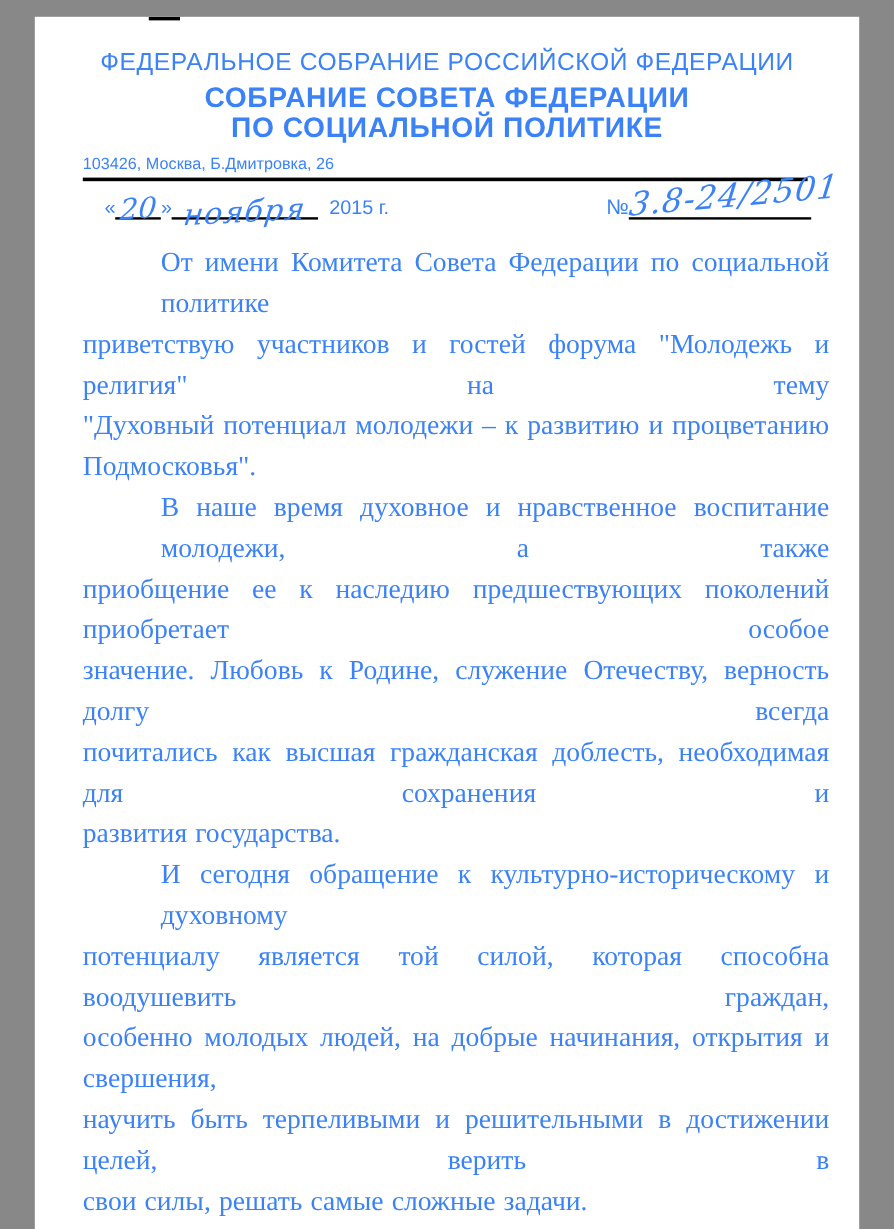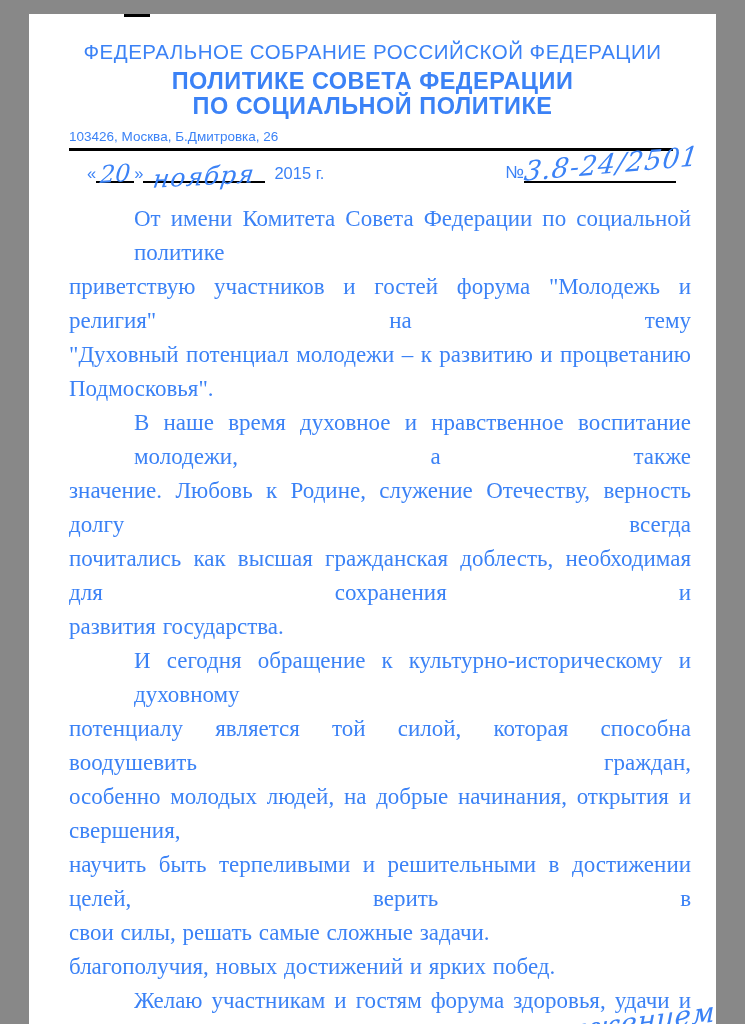--- a/index.html
+++ b/index.html
@@ -128,21 +128,21 @@
   .signer-name { letter-spacing: 1px; }
 </style>
 </head>
 <body>
 
 <div class="page">
   <div class="scan-artifact"></div>
 
   <div class="org">ФЕДЕРАЛЬНОЕ СОБРАНИЕ РОССИЙСКОЙ ФЕДЕРАЦИИ</div>
   <div class="committee">
-    <div>ПОЛИТИКЕ СОВЕТА ФЕДЕРАЦИИ</div>
+    <div>СОБРАНИЕ СОВЕТА ФЕДЕРАЦИИ</div>
     <div>ПО СОЦИАЛЬНОЙ ПОЛИТИКЕ</div>
   </div>
   <div class="address">103426, Москва, Б.Дмитровка, 26</div>
   <div class="rule"></div>
 
   <div class="meta-row">
     <div class="date-group">
       <span>«</span><span class="blank blank-day"><span class="hw hw-day">20</span></span><span>»</span><span class="blank blank-month"><span class="hw hw-month">ноября</span></span><span class="year">2015 г.</span>
     </div>
     <div class="ref-group">
@@ -152,20 +152,21 @@
 
 
   <div class="body">
     <div class="para">
       <div class="line first">От имени Комитета Совета Федерации по социальной политике</div>
       <div class="line">приветствую участников и гостей форума "Молодежь и религия" на тему</div>
       <div class="line last">"Духовный потенциал молодежи – к развитию и процветанию Подмосковья".</div>
     </div>
     <div class="para">
       <div class="line first">В наше время духовное и нравственное воспитание молодежи, а также</div>
+      <div class="line">приобщение ее к наследию предшествующих поколений приобретает особое</div>
       <div class="line">значение. Любовь к Родине, служение Отечеству, верность долгу всегда</div>
       <div class="line">почитались как высшая гражданская доблесть, необходимая для сохранения и</div>
       <div class="line last">развития государства.</div>
     </div>
     <div class="para">
       <div class="line first">И сегодня обращение к культурно-историческому и духовному</div>
       <div class="line">потенциалу является той силой, которая способна воодушевить граждан,</div>
       <div class="line">особенно молодых людей, на добрые начинания, открытия и свершения,</div>
       <div class="line">научить быть терпеливыми и решительными в достижении целей, верить в</div>
       <div class="line last">свои силы, решать самые сложные задачи.</div>

